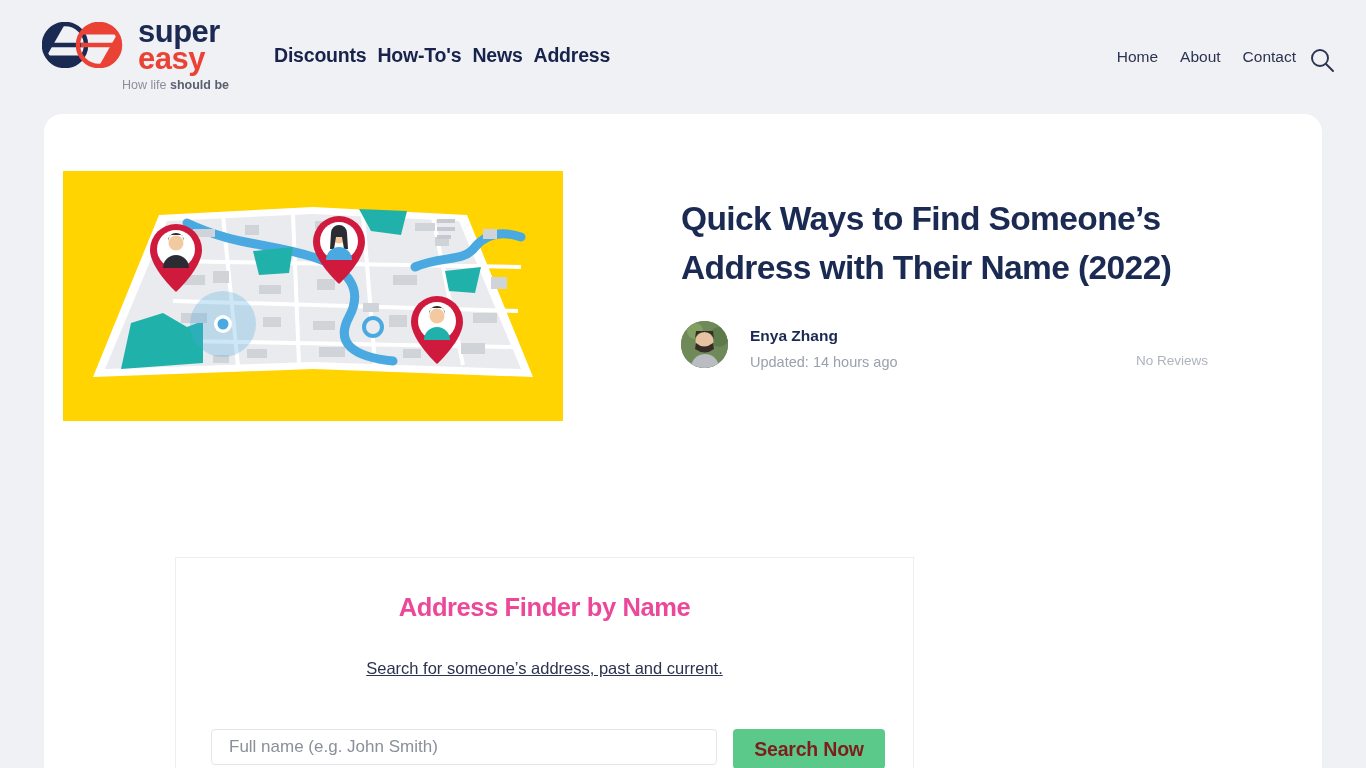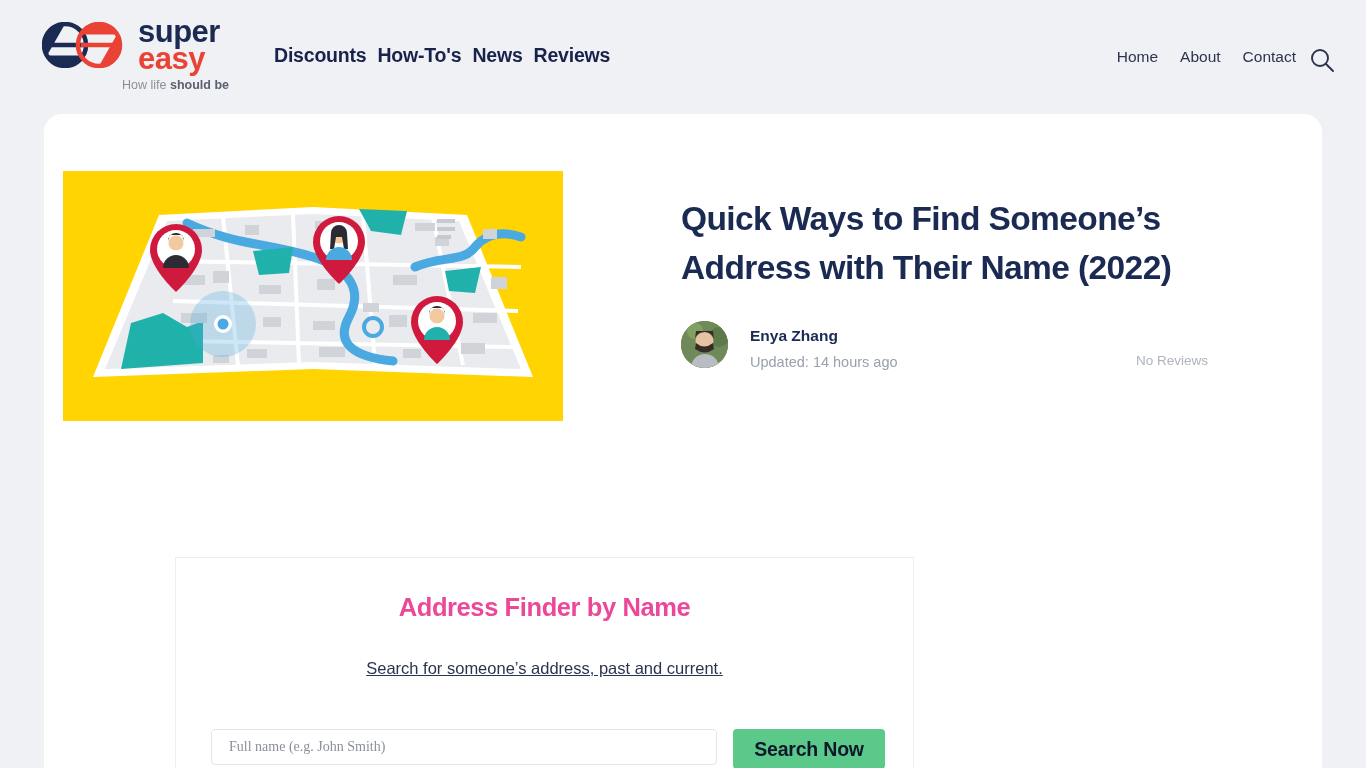--- a/index.html
+++ b/index.html
@@ -114,31 +114,31 @@
     text-align: center;
     font-size: 16.5px; color: #2c3350; text-decoration: underline;
   }
   .widget-form {
     position: absolute; left: 35px; top: 171px;
     display: flex; align-items: stretch;
   }
   .name-input {
     width: 506px; height: 36px;
     border: 1px solid #e2e5ea; border-radius: 4px;
-    font-size: 14px; color: #2c3350;
+    font-size: 17px; color: #2c3350;
     padding: 0 17px;
-    font-family: Liberation Serif, serif;
+    font-family: Liberation Sans, sans-serif;
     background: #fff; outline: none;
   }
   .name-input::placeholder { color: #8a9099; }
   .search-now {
     margin-left: 16px;
     width: 152px; height: 40px;
     background: #5bc98a; border: none; border-radius: 4px;
-    color: #0f172a; font-size: 19.5px; font-weight: 800;
+    color: #7f1d1d; font-size: 19.5px; font-weight: 800;
     letter-spacing: -0.2px; cursor: pointer;
     font-family: "Liberation Sans", sans-serif;
   }
 </style>
 </head>
 <body>
 
 <div class="page">
 
   <div class="header">
@@ -156,21 +156,21 @@
         <span class="logo-super">super</span>
         <span class="logo-easy">easy</span>
       </div>
     </div>
     <div class="tagline"><span>How life </span><b>should be</b></div>
 
     <nav class="nav-main">
       <a href="#">Discounts</a>
       <a href="#">How-To's</a>
       <a href="#">News</a>
-      <a href="#">Reviews</a>
+      <a href="#">Address</a>
     </nav>
 
     <nav class="nav-right">
       <a href="#">Home</a>
       <a href="#">About</a>
       <a href="#">Contact</a>
     </nav>
 
     <button class="search-btn">
       <svg width="28" height="28" viewBox="0 0 28 28">

